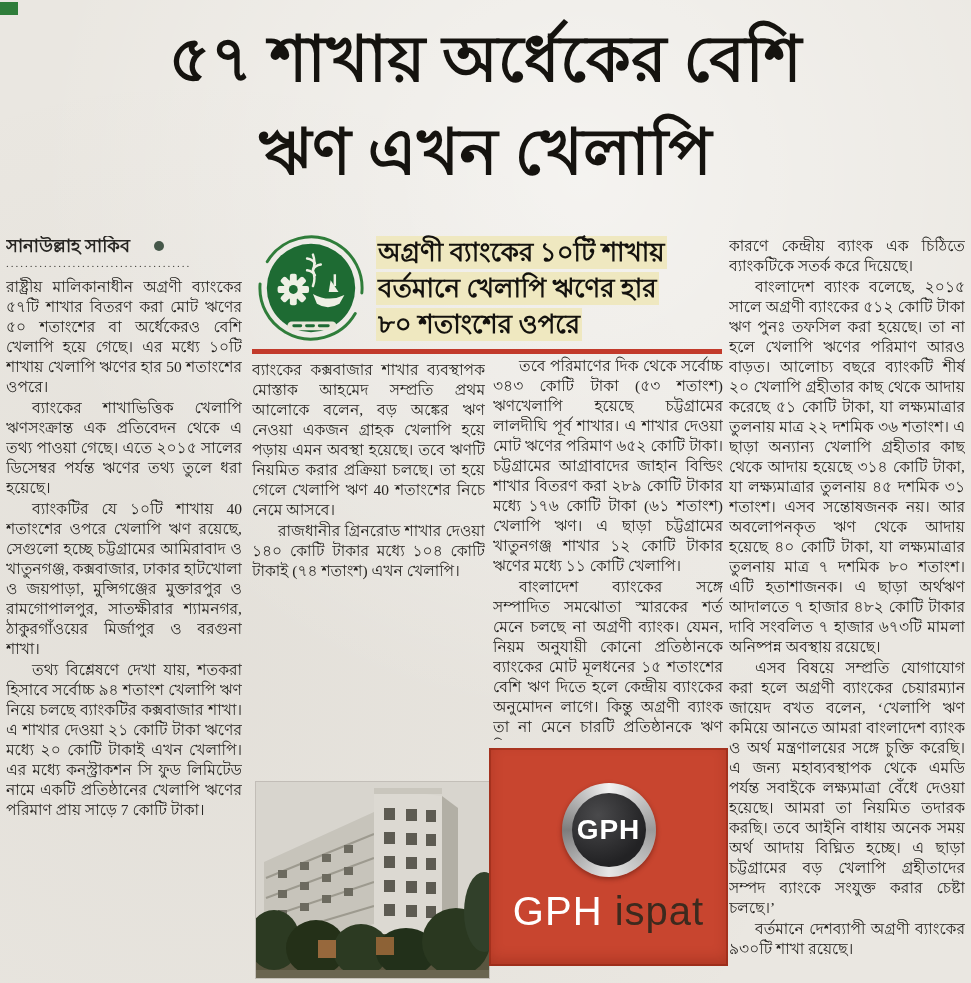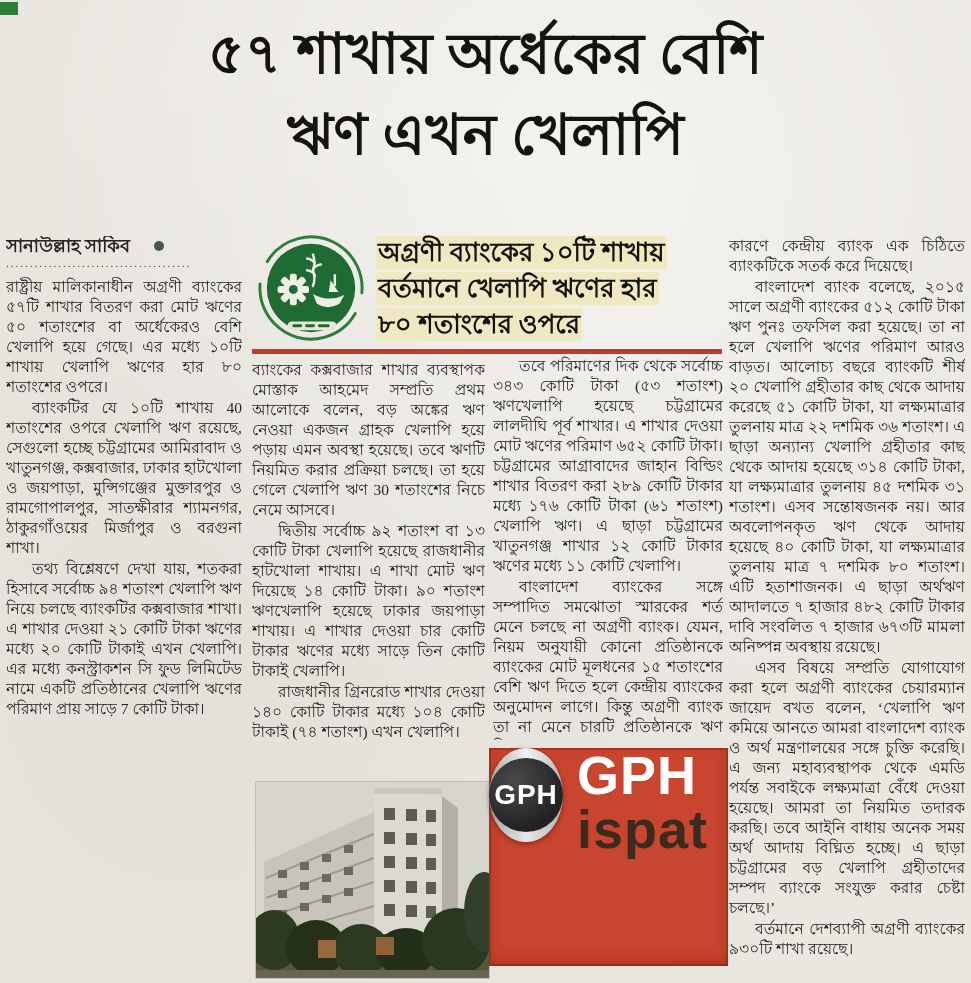--- a/index.html
+++ b/index.html
@@ -16,21 +16,21 @@
     font-family:"Liberation Serif", serif;
     color:#262421;
   }
   .corner-mark{position:absolute;left:0;top:2px;width:18px;height:13px;background:#2f7d3a;}
 
   
   .headline{
     position:absolute;top:14px;left:0;right:0;
     text-align:center;
     font-weight:800;
-    font-size:56px;line-height:1.45;
+    font-size:64px;line-height:1.45;
     color:#15130f;
     letter-spacing:.5px;
   }
 
   
   .col{position:absolute;font-size:15.5px;line-height:20px;text-align:justify;overflow:hidden;}
   .col p{margin:0 0 1px 0;}
   .col p.ind{text-indent:26px;}
   #col1{left:6px;top:236px;width:236px;height:742px;}
   #col2{left:252px;top:360px;width:233px;height:418px;}
@@ -51,36 +51,36 @@
 
   
   #photo{position:absolute;left:256px;top:782px;width:233px;height:196px;box-shadow:0 0 0 1px rgba(90,85,75,.25);}
   #photo svg{display:block;}
 
   
   #ad{
     position:absolute;left:489px;top:748px;width:239px;height:218px;
     background:#c8452f;
     box-shadow:inset 0 0 0 2px rgba(120,25,10,.35), inset 0 -6px 14px rgba(90,15,5,.25);
-    display:flex;align-items:flex-start;justify-content:center;gap:14px;
+    display:flex;flex-direction:column;align-items:center;justify-content:center;gap:14px;
     font-family:"Liberation Sans", sans-serif;
   }
   .badge{
     width:94px;height:94px;border-radius:50%;
     background:conic-gradient(#f2f2f2,#9a9a9a,#e6e6e6,#7d7d7d,#f2f2f2);
     display:flex;align-items:center;justify-content:center;
     box-shadow:0 2px 5px rgba(60,10,5,.45);
   }
   .badge-inner{
     width:74px;height:74px;border-radius:50%;
     background:radial-gradient(circle at 35% 30%, #4a4a4c, #222224 70%);
     display:flex;align-items:center;justify-content:center;
     color:#ffffff;font-weight:700;font-size:28px;letter-spacing:1px;
   }
-  .brand{font-weight:700;font-size:54px;letter-spacing:1px;line-height:1;}
+  .brand{font-weight:400;font-size:40px;letter-spacing:1px;line-height:1;}
   .brand .b-white{color:#ffffff;}
   .brand .b-dark{color:#3c2a1e;}
 </style>
 </head>
 <body>
 
 <div id="paper">
 
   <div class="corner-mark"></div>
 
@@ -88,21 +88,22 @@
     <div>৫৭ শাখায় অর্ধেকের বেশি</div>
     <div>ঋণ এখন খেলাপি</div>
   </div>
 
   <div class="col" id="col1">
     <div class="byline-row">
       <span>সানাউল্লাহ সাকিব</span>
       <span class="bullet"></span>
     </div>
     <div class="dots">.......................................</div>
-    <p>রাষ্ট্রীয় মালিকানাধীন অগ্রণী ব্যাংকের ৫৭টি শাখার বিতরণ করা মোট ঋণের ৫০ শতাংশের বা অর্ধেকেরও বেশি খেলাপি হয়ে গেছে। এর মধ্যে ১০টি শাখায় খেলাপি ঋণের হার ৮০ শতাংশের ওপরে।</p>
+    <p>রাষ্ট্রীয় মালিকানাধীন অগ্রণী ব্যাংকের ৫৭টি শাখার বিতরণ করা মোট ঋণের ৫০ শতাংশের বা অর্ধেকেরও বেশি খেলাপি হয়ে গেছে। এর মধ্যে ১০টি শাখায় খেলাপি ঋণের হার 50 শতাংশের ওপরে।</p>
+    <p class="ind">ব্যাংকের শাখাভিত্তিক খেলাপি ঋণসংক্রান্ত এক প্রতিবেদন থেকে এ তথ্য পাওয়া গেছে। এতে ২০১৫ সালের ডিসেম্বর পর্যন্ত ঋণের তথ্য তুলে ধরা হয়েছে।</p>
     <p class="ind">ব্যাংকটির যে ১০টি শাখায় 40 শতাংশের ওপরে খেলাপি ঋণ রয়েছে, সেগুলো হচ্ছে চট্টগ্রামের আমিরাবাদ ও খাতুনগঞ্জ, কক্সবাজার, ঢাকার হাটখোলা ও জয়পাড়া, মুন্সিগঞ্জের মুক্তারপুর ও রামগোপালপুর, সাতক্ষীরার শ্যামনগর, ঠাকুরগাঁওয়ের মির্জাপুর ও বরগুনা শাখা।</p>
     <p class="ind">তথ্য বিশ্লেষণে দেখা যায়, শতকরা হিসাবে সর্বোচ্চ ৯৪ শতাংশ খেলাপি ঋণ নিয়ে চলছে ব্যাংকটির কক্সবাজার শাখা। এ শাখার দেওয়া ২১ কোটি টাকা ঋণের মধ্যে ২০ কোটি টাকাই এখন খেলাপি। এর মধ্যে কনস্ট্রাকশন সি ফুড লিমিটেড নামে একটি প্রতিষ্ঠানের খেলাপি ঋণের পরিমাণ প্রায় সাড়ে 7 কোটি টাকা।</p>
   </div>
 
   <div id="infobox">
     <div class="logo-wrap">
       <svg width="118" height="112" viewBox="0 0 120 114">
         <circle cx="60" cy="56" r="52" fill="none" stroke="#2f7d3a" stroke-width="3" stroke-dasharray="140 24" stroke-linecap="round" transform="rotate(30 60 56)"></circle>
         <circle cx="60" cy="56" r="45" fill="#1e6b33"></circle>
 
@@ -138,22 +139,21 @@
     </div>
     <div class="big-lines">
       <div><span class="hl">অগ্রণী ব্যাংকের ১০টি শাখায়</span></div>
       <div><span class="hl">বর্তমানে খেলাপি ঋণের হার</span></div>
       <div><span class="hl">৮০ শতাংশের ওপরে</span></div>
     </div>
   </div>
   <div class="redline"></div>
 
   <div class="col" id="col2">
-    <p>ব্যাংকের কক্সবাজার শাখার ব্যবস্থাপক মোস্তাক আহমেদ সম্প্রতি প্রথম আলোকে বলেন, বড় অঙ্কের ঋণ নেওয়া একজন গ্রাহক খেলাপি হয়ে পড়ায় এমন অবস্থা হয়েছে। তবে ঋণটি নিয়মিত করার প্রক্রিয়া চলছে। তা হয়ে গেলে খেলাপি ঋণ 30 শতাংশের নিচে নেমে আসবে।</p>
-    <p class="ind">দ্বিতীয় সর্বোচ্চ ৯২ শতাংশ বা ১৩ কোটি টাকা খেলাপি হয়েছে রাজধানীর হাটখোলা শাখায়। এ শাখা মোট ঋণ দিয়েছে ১৪ কোটি টাকা। ৯০ শতাংশ ঋণখেলাপি হয়েছে ঢাকার জয়পাড়া শাখায়। এ শাখার দেওয়া চার কোটি টাকার ঋণের মধ্যে সাড়ে তিন কোটি টাকাই খেলাপি।</p>
+    <p>ব্যাংকের কক্সবাজার শাখার ব্যবস্থাপক মোস্তাক আহমেদ সম্প্রতি প্রথম আলোকে বলেন, বড় অঙ্কের ঋণ নেওয়া একজন গ্রাহক খেলাপি হয়ে পড়ায় এমন অবস্থা হয়েছে। তবে ঋণটি নিয়মিত করার প্রক্রিয়া চলছে। তা হয়ে গেলে খেলাপি ঋণ 40 শতাংশের নিচে নেমে আসবে।</p>
     <p class="ind">রাজধানীর গ্রিনরোড শাখার দেওয়া ১৪০ কোটি টাকার মধ্যে ১০৪ কোটি টাকাই (৭৪ শতাংশ) এখন খেলাপি।</p>
   </div>
 
   <div class="col" id="col3">
     <p class="ind">তবে পরিমাণের দিক থেকে সর্বোচ্চ ৩৪৩ কোটি টাকা (৫৩ শতাংশ) ঋণখেলাপি হয়েছে চট্টগ্রামের লালদীঘি পূর্ব শাখার। এ শাখার দেওয়া মোট ঋণের পরিমাণ ৬৫২ কোটি টাকা। চট্টগ্রামের আগ্রাবাদের জাহান বিল্ডিং শাখার বিতরণ করা ২৮৯ কোটি টাকার মধ্যে ১৭৬ কোটি টাকা (৬১ শতাংশ) খেলাপি ঋণ। এ ছাড়া চট্টগ্রামের খাতুনগঞ্জ শাখার ১২ কোটি টাকার ঋণের মধ্যে ১১ কোটি খেলাপি।</p>
     <p class="ind">বাংলাদেশ ব্যাংকের সঙ্গে সম্পাদিত সমঝোতা স্মারকের শর্ত মেনে চলছে না অগ্রণী ব্যাংক। যেমন, নিয়ম অনুযায়ী কোনো প্রতিষ্ঠানকে ব্যাংকের মোট মূলধনের ১৫ শতাংশের বেশি ঋণ দিতে হলে কেন্দ্রীয় ব্যাংকের অনুমোদন লাগে। কিন্তু অগ্রণী ব্যাংক তা না মেনে চারটি প্রতিষ্ঠানকে ঋণ দিয়েছে। এ</p>
   </div>
 
   <div class="col" id="col4">
     <p>কারণে কেন্দ্রীয় ব্যাংক এক চিঠিতে ব্যাংকটিকে সতর্ক করে দিয়েছে।</p>

